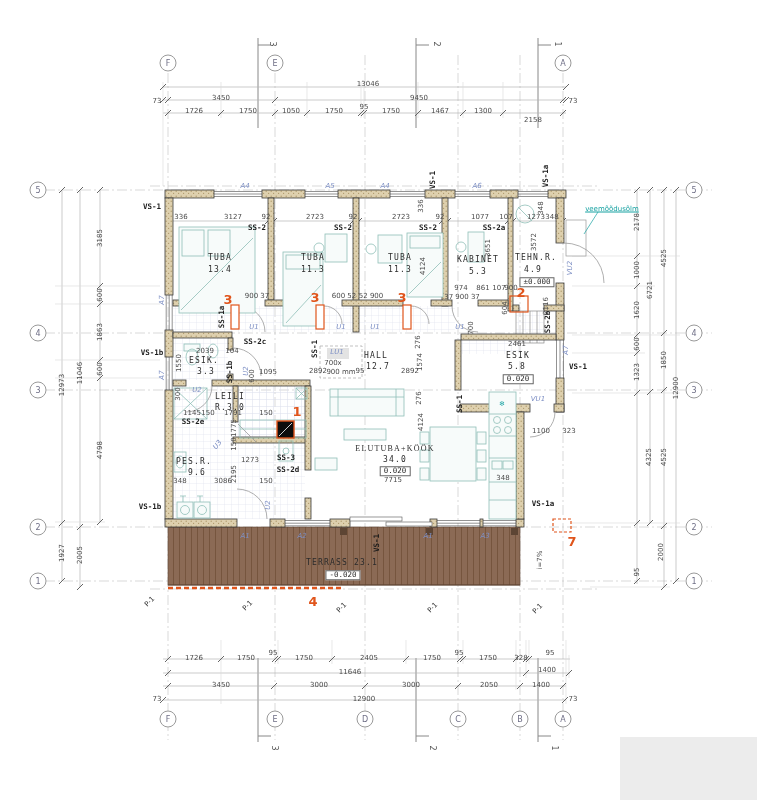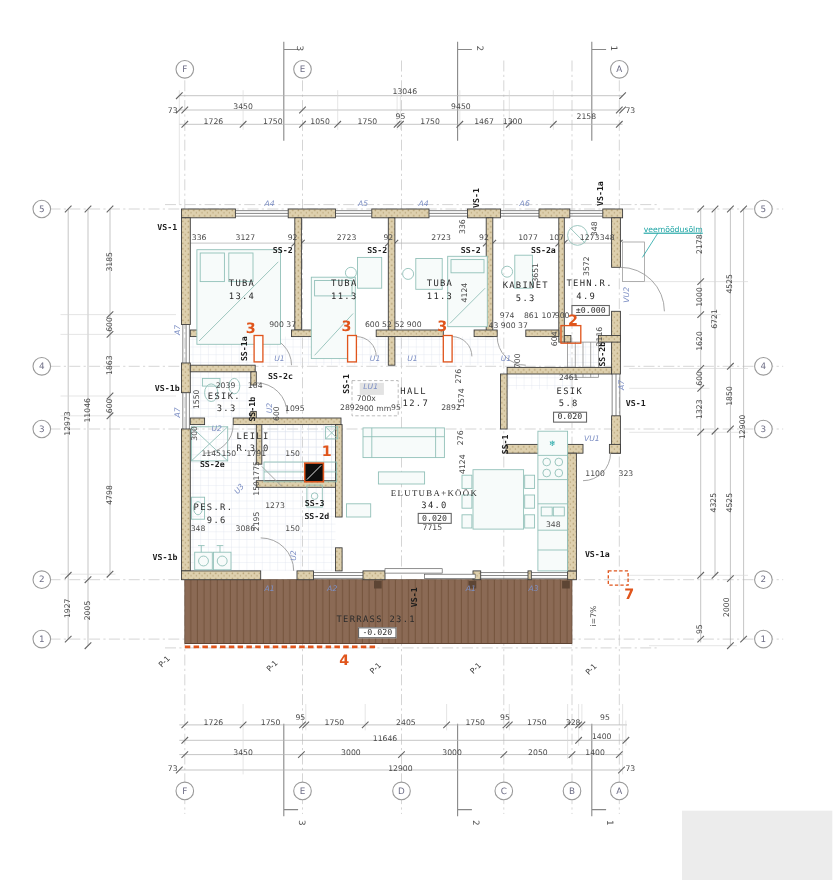--- a/index.html
+++ b/index.html
@@ -268,22 +268,22 @@
       <span class="lbl d" style="left: 221px; top: 98px; transform: translate(-50%, -50%);">3450</span>
       <span class="lbl d" style="left: 419px; top: 98px; transform: translate(-50%, -50%);">9450</span>
       <span class="lbl d" style="left: 573px; top: 101px; transform: translate(-50%, -50%);">73</span>
       <span class="lbl d" style="left: 194px; top: 111px; transform: translate(-50%, -50%);">1726</span>
       <span class="lbl d" style="left: 248px; top: 111px; transform: translate(-50%, -50%);">1750</span>
       <span class="lbl d" style="left: 291px; top: 111px; transform: translate(-50%, -50%);">1050</span>
       <span class="lbl d" style="left: 334px; top: 111px; transform: translate(-50%, -50%);">1750</span>
       <span class="lbl d" style="left: 364px; top: 107px; transform: translate(-50%, -50%);">95</span>
       <span class="lbl d" style="left: 391px; top: 111px; transform: translate(-50%, -50%);">1750</span>
       <span class="lbl d" style="left: 440px; top: 111px; transform: translate(-50%, -50%);">1467</span>
-      <span class="lbl d" style="left: 466px; top: 111px; transform: translate(-50%, -50%);">1300</span>
-      <span class="lbl d" style="left: 533px; top: 107px; transform: translate(-50%, -50%);">2158</span>
+      <span class="lbl d" style="left: 483px; top: 111px; transform: translate(-50%, -50%);">1300</span>
+      <span class="lbl d" style="left: 533px; top: 120px; transform: translate(-50%, -50%);">2158</span>
       <span class="lbl d" style="left: 194px; top: 658px; transform: translate(-50%, -50%);">1726</span>
       <span class="lbl d" style="left: 246px; top: 658px; transform: translate(-50%, -50%);">1750</span>
       <span class="lbl d" style="left: 273px; top: 653px; transform: translate(-50%, -50%);">95</span>
       <span class="lbl d" style="left: 304px; top: 658px; transform: translate(-50%, -50%);">1750</span>
       <span class="lbl d" style="left: 369px; top: 658px; transform: translate(-50%, -50%);">2405</span>
       <span class="lbl d" style="left: 432px; top: 658px; transform: translate(-50%, -50%);">1750</span>
       <span class="lbl d" style="left: 459px; top: 653px; transform: translate(-50%, -50%);">95</span>
       <span class="lbl d" style="left: 488px; top: 658px; transform: translate(-50%, -50%);">1750</span>
       <span class="lbl d" style="left: 521px; top: 658px; transform: translate(-50%, -50%);">328</span>
       <span class="lbl d" style="left: 550px; top: 653px; transform: translate(-50%, -50%);">95</span>
@@ -313,21 +313,21 @@
       <span class="lbl d" style="left: 637px; top: 372px; transform: translate(-50%, -50%) rotate(-90deg);">1323</span>
       <span class="lbl d" style="left: 637px; top: 572px; transform: translate(-50%, -50%) rotate(-90deg);">95</span>
       <span class="lbl d" style="left: 650px; top: 290px; transform: translate(-50%, -50%) rotate(-90deg);">6721</span>
       <span class="lbl d" style="left: 649px; top: 457px; transform: translate(-50%, -50%) rotate(-90deg);">4325</span>
       <span class="lbl d" style="left: 664px; top: 258px; transform: translate(-50%, -50%) rotate(-90deg);">4525</span>
       <span class="lbl d" style="left: 664px; top: 360px; transform: translate(-50%, -50%) rotate(-90deg);">1850</span>
       <span class="lbl d" style="left: 664px; top: 457px; transform: translate(-50%, -50%) rotate(-90deg);">4525</span>
       <span class="lbl d" style="left: 661px; top: 552px; transform: translate(-50%, -50%) rotate(-90deg);">2000</span>
       <span class="lbl d" style="left: 676px; top: 388px; transform: translate(-50%, -50%) rotate(-90deg);">12900</span>
       <span class="lbl d" style="left: 181px; top: 217px; transform: translate(-50%, -50%);">336</span>
-      <span class="lbl d" style="left: 223px; top: 217px; transform: translate(-50%, -50%);">3127</span>
+      <span class="lbl d" style="left: 233px; top: 217px; transform: translate(-50%, -50%);">3127</span>
       <span class="lbl d" style="left: 266px; top: 217px; transform: translate(-50%, -50%);">92</span>
       <span class="lbl d" style="left: 315px; top: 217px; transform: translate(-50%, -50%);">2723</span>
       <span class="lbl d" style="left: 353px; top: 217px; transform: translate(-50%, -50%);">92</span>
       <span class="lbl d" style="left: 401px; top: 217px; transform: translate(-50%, -50%);">2723</span>
       <span class="lbl d" style="left: 440px; top: 217px; transform: translate(-50%, -50%);">92</span>
       <span class="lbl d" style="left: 480px; top: 217px; transform: translate(-50%, -50%);">1077</span>
       <span class="lbl d" style="left: 506px; top: 217px; transform: translate(-50%, -50%);">107</span>
       <span class="lbl d" style="left: 536px; top: 217px; transform: translate(-50%, -50%);">1273</span>
       <span class="lbl d" style="left: 552px; top: 217px; transform: translate(-50%, -50%);">348</span>
       <span class="lbl d" style="left: 421px; top: 206px; transform: translate(-50%, -50%) rotate(-90deg);">336</span>
@@ -335,21 +335,21 @@
       <span class="lbl d" style="left: 488px; top: 248px; transform: translate(-50%, -50%) rotate(-90deg);">3651</span>
       <span class="lbl d" style="left: 534px; top: 242px; transform: translate(-50%, -50%) rotate(-90deg);">3572</span>
       <span class="lbl d" style="left: 423px; top: 266px; transform: translate(-50%, -50%) rotate(-90deg);">4124</span>
       <span class="lbl d" style="left: 257px; top: 296px; transform: translate(-50%, -50%);">900 37</span>
       <span class="lbl d" style="left: 344px; top: 296px; transform: translate(-50%, -50%);">600 52</span>
       <span class="lbl d" style="left: 371px; top: 296px; transform: translate(-50%, -50%);">52 900</span>
       <span class="lbl d" style="left: 461px; top: 288px; transform: translate(-50%, -50%);">974</span>
       <span class="lbl d" style="left: 483px; top: 288px; transform: translate(-50%, -50%);">861</span>
       <span class="lbl d" style="left: 499px; top: 288px; transform: translate(-50%, -50%);">107</span>
       <span class="lbl d" style="left: 511px; top: 288px; transform: translate(-50%, -50%);">900</span>
-      <span class="lbl d" style="left: 462px; top: 297px; transform: translate(-50%, -50%);">43 900 37</span>
+      <span class="lbl d" style="left: 462px; top: 297px; transform: translate(-50%, -50%);">37 900 37</span>
       <span class="lbl d" style="left: 471px; top: 328px; transform: translate(-50%, -50%) rotate(-90deg);">700</span>
       <span class="lbl d" style="left: 505px; top: 308px; transform: translate(-50%, -50%) rotate(-90deg);">604</span>
       <span class="lbl d" style="left: 546px; top: 306px; transform: translate(-50%, -50%) rotate(-90deg);">2116</span>
       <span class="lbl d" style="left: 205px; top: 351px; transform: translate(-50%, -50%);">2039</span>
       <span class="lbl d" style="left: 232px; top: 351px; transform: translate(-50%, -50%);">104</span>
       <span class="lbl d" style="left: 179px; top: 363px; transform: translate(-50%, -50%) rotate(-90deg);">1550</span>
       <span class="lbl d" style="left: 252px; top: 376px; transform: translate(-50%, -50%) rotate(-90deg);">600</span>
       <span class="lbl d" style="left: 268px; top: 372px; transform: translate(-50%, -50%);">1095</span>
       <span class="lbl d" style="left: 318px; top: 371px; transform: translate(-50%, -50%);">2892</span>
       <span class="lbl d" style="left: 360px; top: 371px; transform: translate(-50%, -50%);">95</span>

